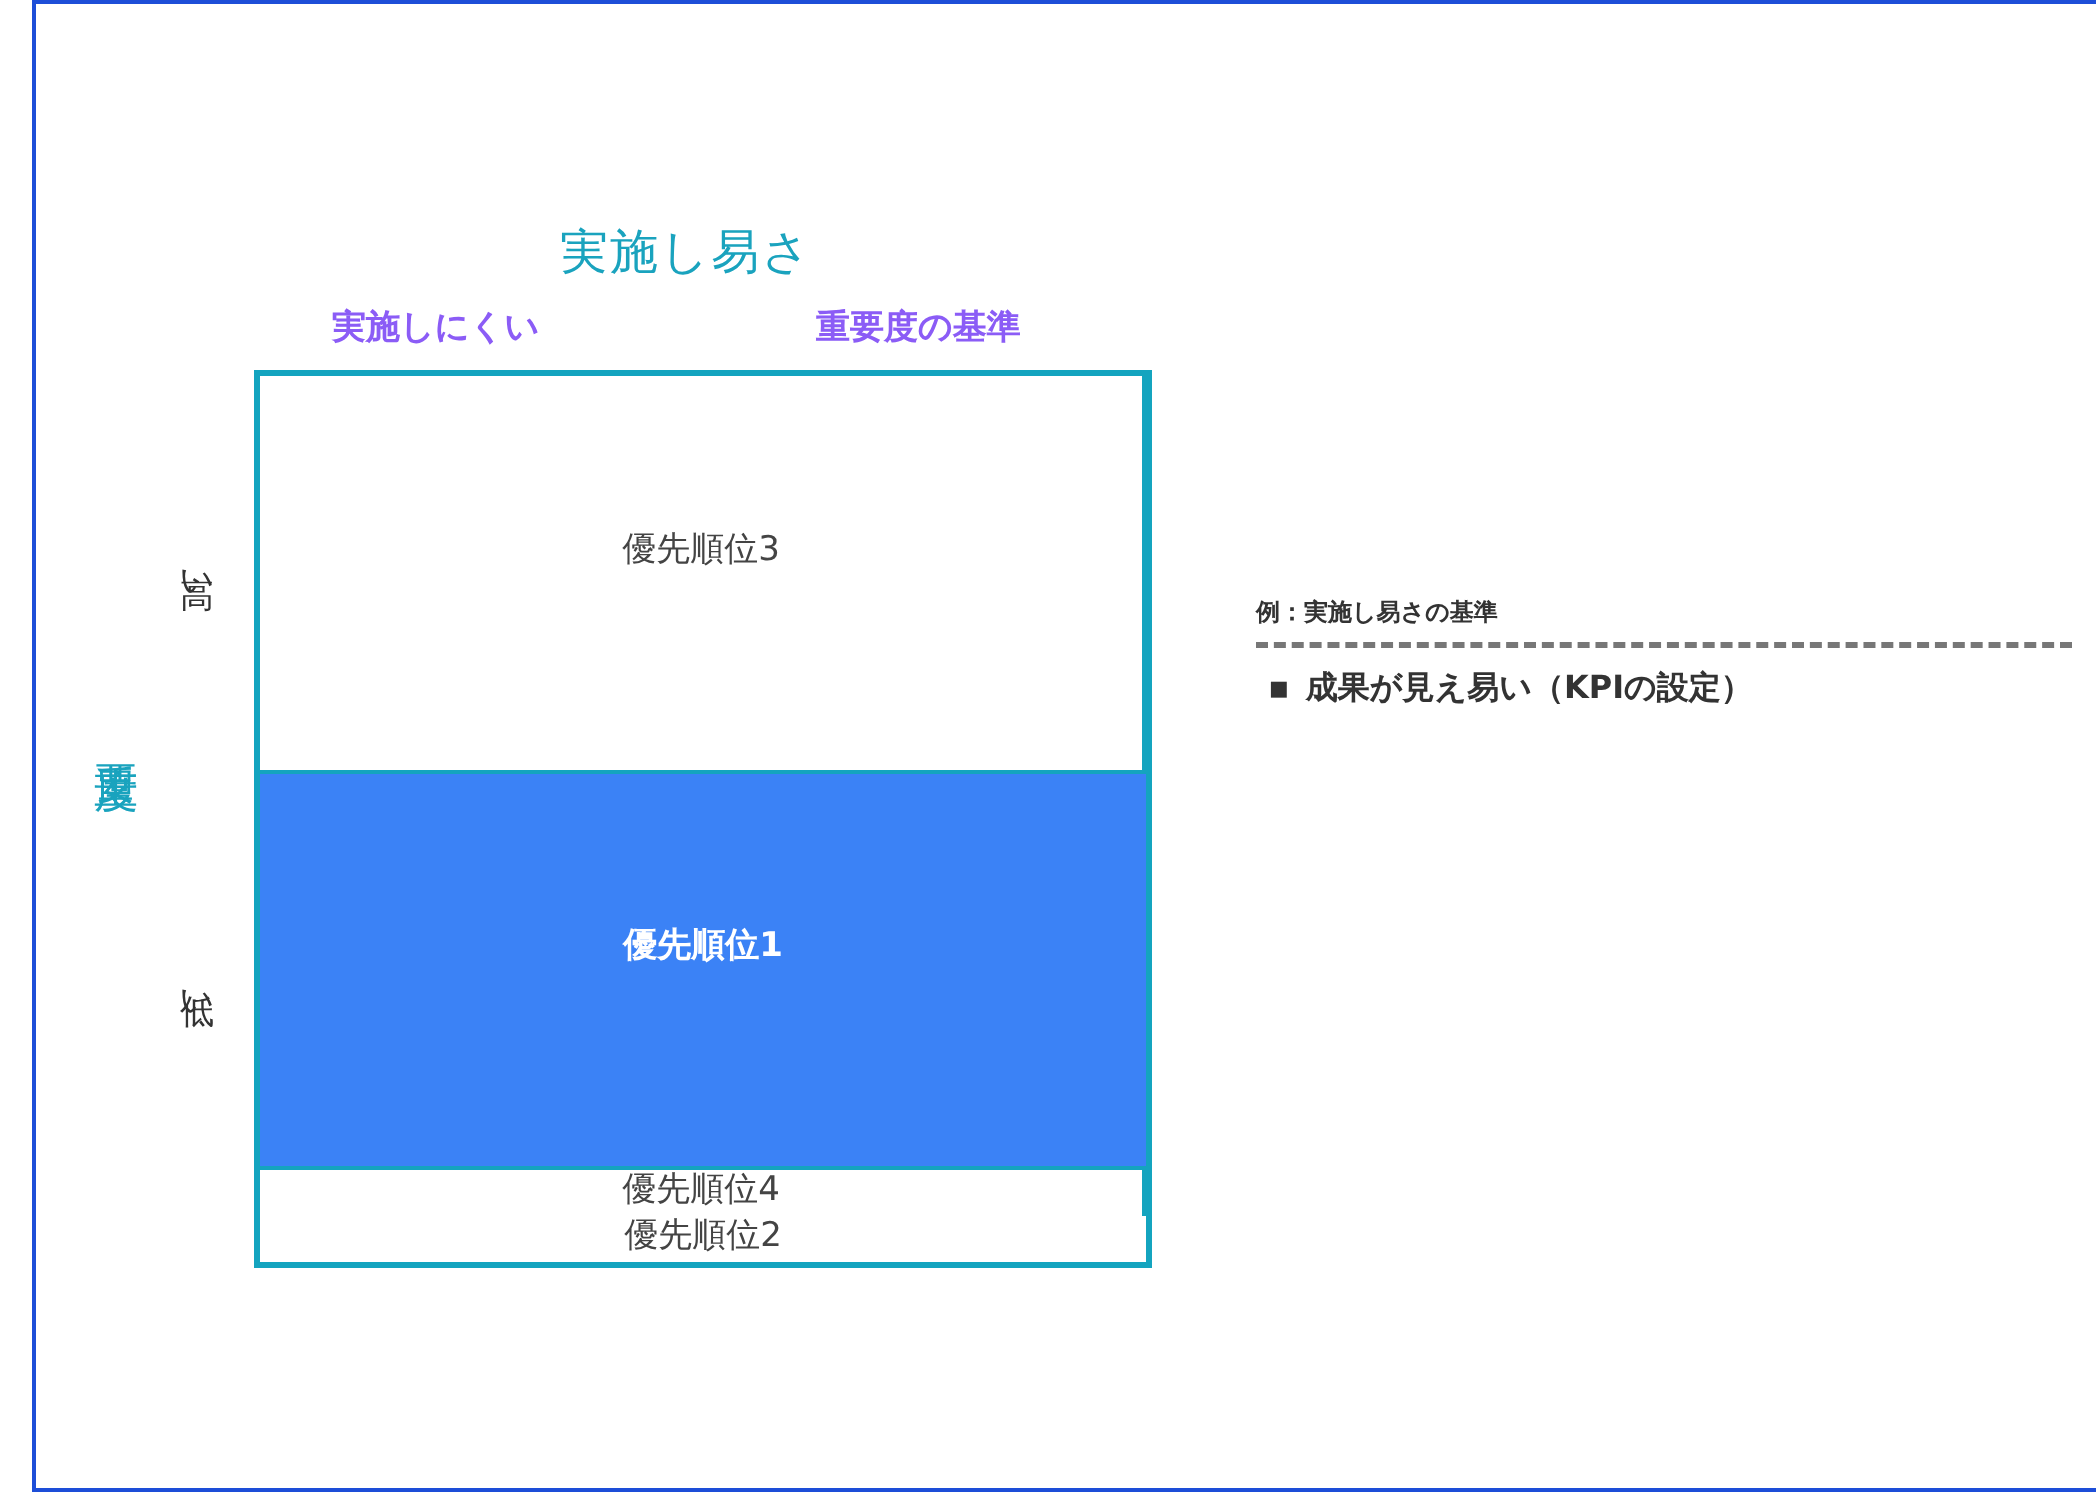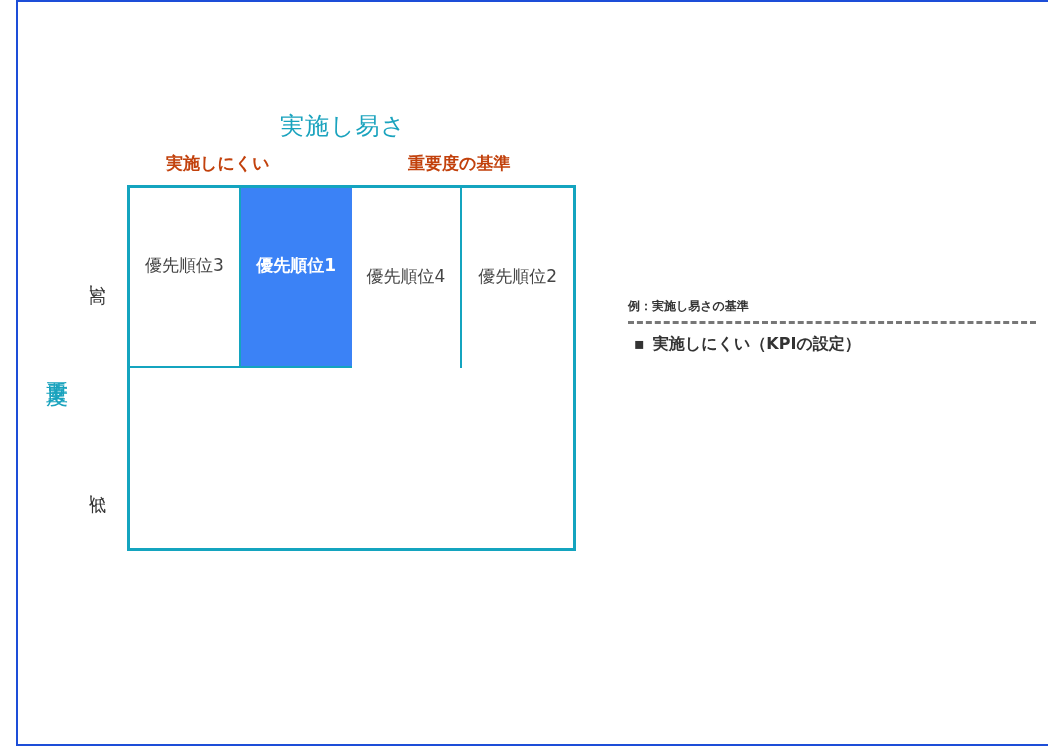--- a/index.html
+++ b/index.html
@@ -17,21 +17,21 @@
       background: #fff;
       text-decoration: underline;
     }
     .axis-title-x {
       position: absolute; left: 262px; top: 108px;
       font-size: 24px; color: #1aa3be; letter-spacing: 1px;
       white-space: nowrap;
     }
     .col-label {
       position: absolute; top: 150px;
-      font-size: 17px; font-weight: bold; color: #c2410c;
+      font-size: 17px; font-weight: bold; color: #8b5cf6;
       white-space: nowrap;
     }
     .col-label.left { left: 148px; }
     .col-label.right { left: 390px; }
     .axis-title-y {
       position: absolute; left: 30px; top: 362px;
       width: 24px;
       font-size: 22px; color: #1aa3be;
       writing-mode: vertical-rl; text-orientation: upright;
       letter-spacing: 1px;
@@ -39,25 +39,25 @@
     .row-label {
       position: absolute; left: 70px;
       font-size: 17px; color: #333;
       writing-mode: vertical-rl; text-orientation: upright;
       width: 22px;
     }
     .row-label.high { top: 272px; }
     .row-label.low { top: 482px; }
     .grid {
       position: absolute; left: 109px; top: 183px;
-      width: 449px; height: 366px;
+      width: 449px; height: 449px;
       box-sizing: border-box;
       border: 3px solid #14a4bf;
       display: grid;
-      grid-template-columns: 1fr 1fr 1fr 1fr;
+      grid-template-columns: 1fr;
       grid-template-rows: 1fr 1fr;
     }
     .cell {
       display: flex; align-items: center; justify-content: center;
       font-size: 17px; color: #444;
       box-sizing: border-box;
     }
     .cell.tl { border-right: 2px solid #14a4bf; border-bottom: 2px solid #14a4bf; }
     .cell.tr { background: #3b82f6; color: #fff; font-weight: bold; border-bottom: 2px solid #14a4bf; }
     .cell.bl { border-right: 2px solid #14a4bf; }
@@ -107,20 +107,20 @@
       <span>優先順位4</span>
     </div>
     <div class="cell br">
       <span>優先順位2</span>
     </div>
   </div>
 
   <div class="criteria c1">
     <div class="title">例：実施し易さの基準</div>
     <div class="item">
-      <span class="bullet">▪</span><span>実施しにくい（KPIの設定）</span>
+      <span class="bullet">▪</span><span>成果が見え易い（KPIの設定）</span>
     </div>
   </div>
 
   <div class="criteria c2">
   </div>
 
 </div>
 
 </body></html>

